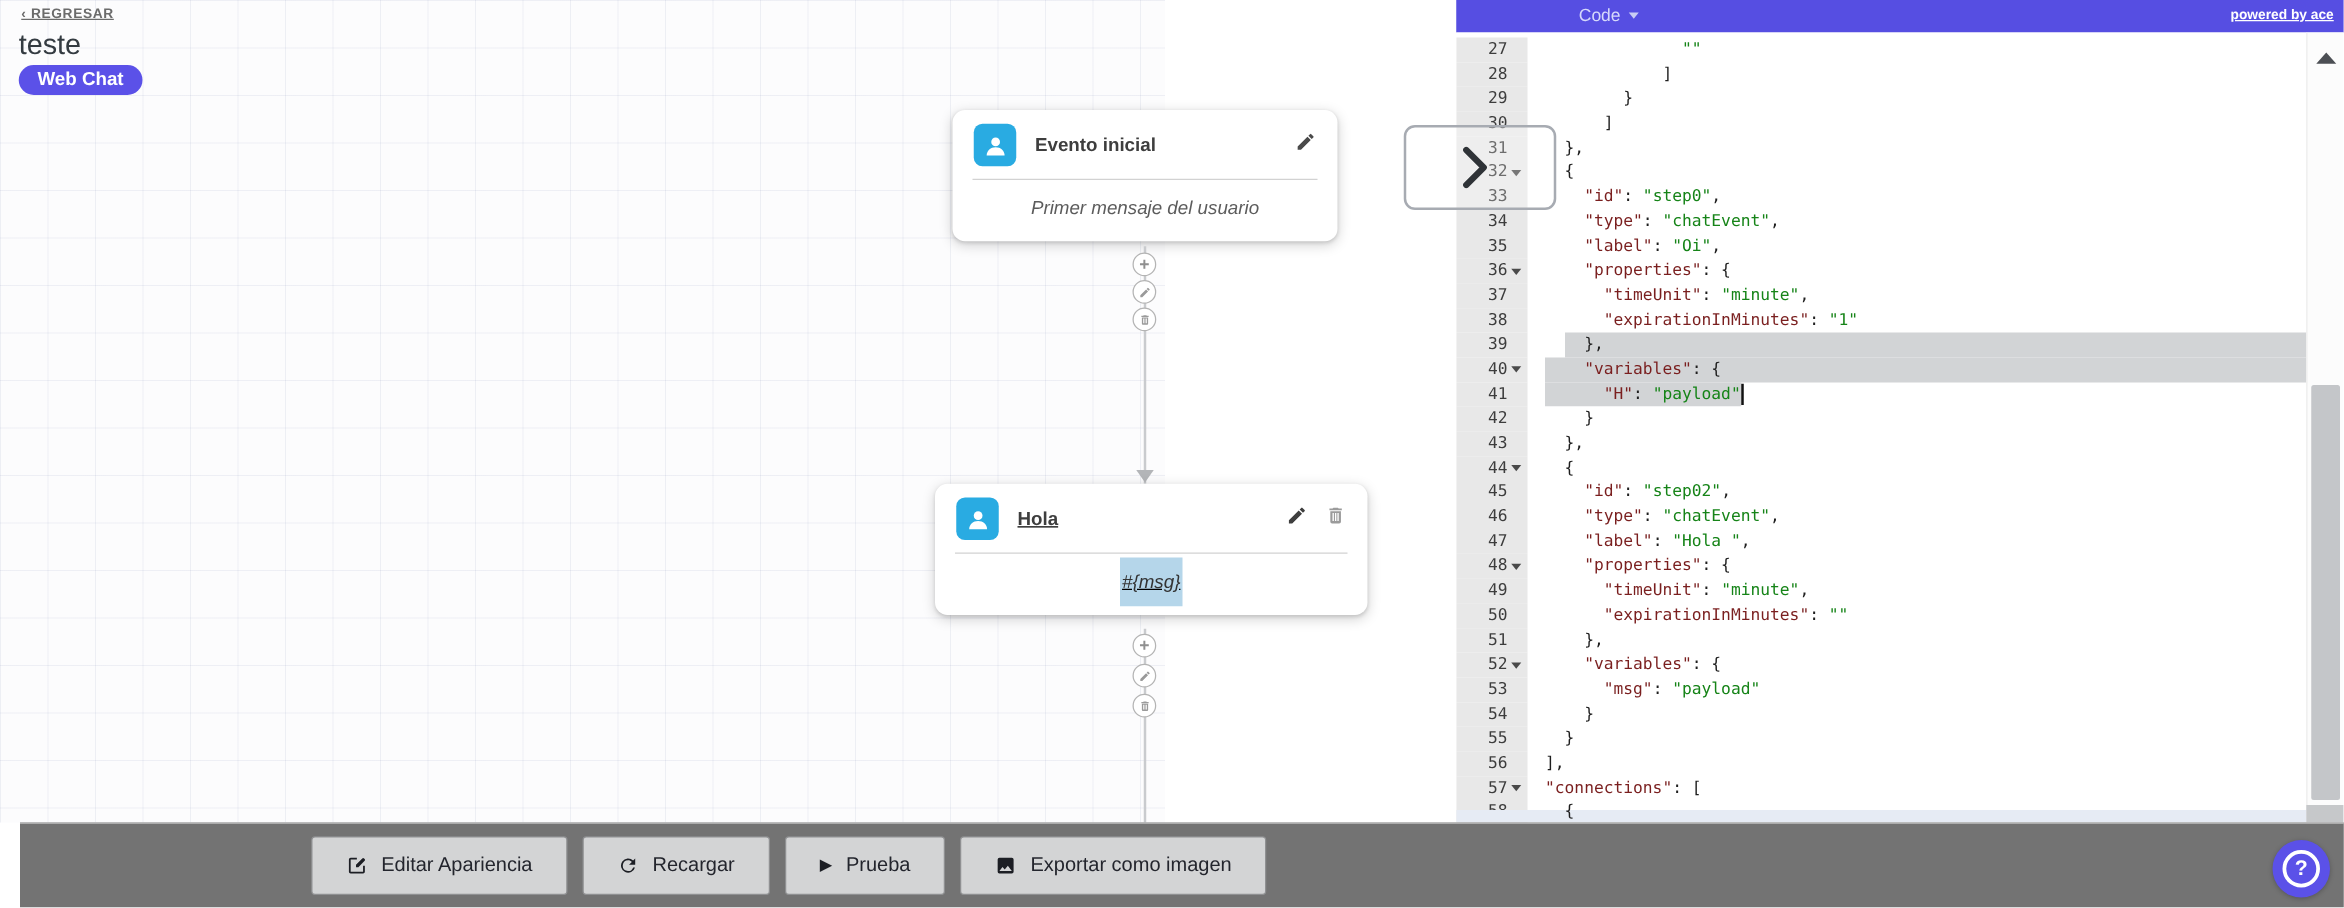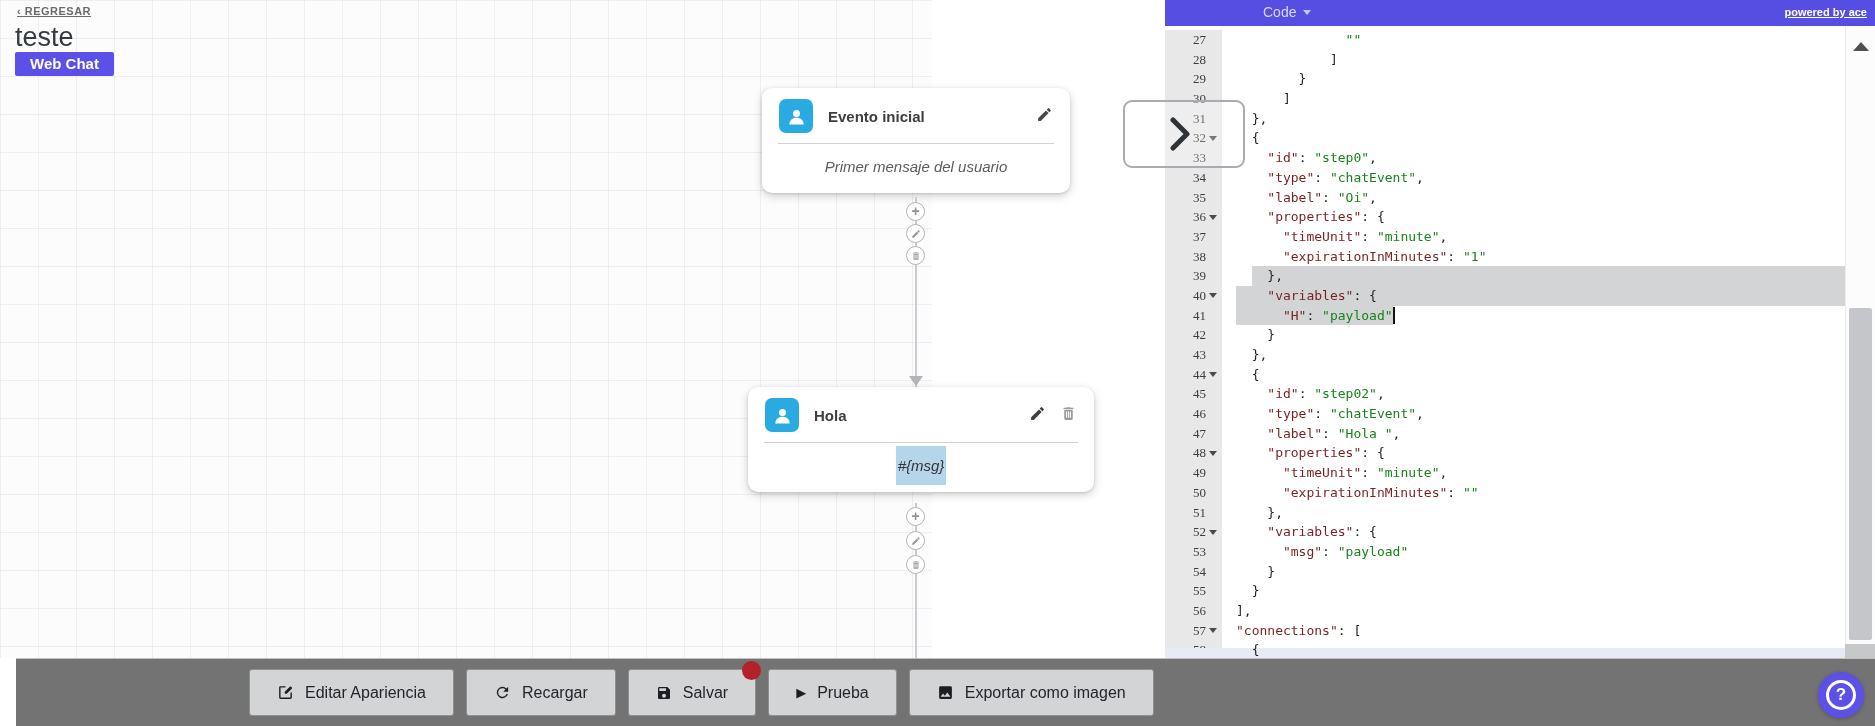--- a/index.html
+++ b/index.html
@@ -12,23 +12,23 @@
        font-family:"Liberation Sans",sans-serif;background:#fff;}
 
   
   .main{position:absolute;left:0;top:0;width:1875px;height:658px;}
   .canvas{position:absolute;left:0;top:0;width:932px;height:658px;background-color:#fcfcfd;
     background-image:linear-gradient(to right,rgba(110,125,170,.10) 1px,transparent 1px),
                      linear-gradient(to bottom,rgba(110,125,170,.10) 1px,transparent 1px);
     background-size:38px 38px;}
   .back{position:absolute;left:17px;top:5px;font-size:11px;font-weight:bold;color:#6b6b6b;
         letter-spacing:.5px;text-decoration:underline;cursor:pointer;}
-  .flow-title{position:absolute;left:15px;top:22px;font-size:27px;color:#343b41;}
+  .flow-title{position:absolute;left:15px;top:22px;font-size:23px;color:#343b41;}
   .badge{position:absolute;left:15px;top:52px;background:var(--accent);color:#fff;
-         font-size:15px;font-weight:bold;padding:3px 15px 4px;border-radius:2px;}
+         font-size:15px;font-weight:bold;padding:3px 15px 4px;border-radius:12px;}
 
   
   .node{position:absolute;background:#fff;border-radius:10px;
         box-shadow:0 3px 10px rgba(0,0,0,.18),0 1px 3px rgba(0,0,0,.12);}
   .node-head{display:flex;align-items:center;gap:15px;padding:11px 17px 10px;}
   .node-ico{width:34px;height:34px;border-radius:7px;background:var(--node-icon);
             display:flex;align-items:center;justify-content:center;flex:none;}
   .node-title{font-size:15px;font-weight:bold;color:#3e3e3e;flex:1;}
   .node-actions{display:flex;gap:14px;align-items:center;}
   .node-actions svg{cursor:pointer;}
@@ -58,21 +58,21 @@
               color:#d6d9fb;font-size:14px;cursor:pointer;}
   .caret{width:0;height:0;border-left:4px solid transparent;border-right:4px solid transparent;
          border-top:5px solid #c9ccf4;}
   .powered{position:absolute;right:8px;top:6px;font-size:11px;font-weight:bold;color:#fff;
            text-decoration:underline;cursor:pointer;margin-left:30px;}
   .editor{position:absolute;left:0;top:26px;right:0;bottom:0;overflow:hidden;background:#fff;}
   .lines{position:absolute;left:0;top:4px;right:30px;}
   .cl{display:flex;height:19.7px;}
   .g{width:57px;flex:none;background:#e8e8e8;display:flex;justify-content:flex-end;align-items:center;
      padding-right:2px;font:13px/19.7px "DejaVu Sans Mono",monospace;color:#3d3d3d;}
-  .g .num{text-align:right;font-family:Liberation Serif, serif;}
+  .g .num{text-align:right;}
   .g .fold{width:14px;display:flex;justify-content:center;align-items:center;}
   .g .fold.has::after{content:"";width:0;height:0;border-left:4px solid transparent;
      border-right:4px solid transparent;border-top:5px solid #4a4a4a;display:block;}
   .c{flex:1;position:relative;font:13px/19.7px "DejaVu Sans Mono",monospace;white-space:pre;
      padding-left:14px;color:#1e1e1e;}
   .c .sel{position:absolute;top:0;bottom:0;background:var(--sel);}
   .c .tk{position:relative;z-index:1;}
   .tk.k{color:var(--code-key);}
   .tk.s{color:var(--code-string);}
   .c .cursor{position:absolute;top:1px;bottom:1px;width:2px;background:#111;z-index:2;}
@@ -142,21 +142,21 @@
           <path d="M3 17.25V21h3.75L17.81 9.94l-3.75-3.75L3 17.25zM20.71 7.04a1 1 0 0 0 0-1.41l-2.34-2.34a1 1 0 0 0-1.41 0l-1.83 1.83 3.75 3.75 1.83-1.83z"></path>
         </svg>
     </div>
     <div class="cbtn" style="left:906px;top:246px;">
       <svg width="10" height="10" viewBox="0 0 24 24" fill="#9a9a9a">
           <path d="M6 19a2 2 0 0 0 2 2h8a2 2 0 0 0 2-2V7H6v12zM8.5 9h1.5v9H8.5zM11.3 9h1.5v9h-1.5zM14 9h1.5v9H14zM19 4h-3.5l-1-1h-5l-1 1H5v2h14V4z"></path>
         </svg>
     </div>
     <div class="arrowhead" style="left:909px;top:376px;"></div>
 
-    <div class="node" style="left:748px;top:387px;width:346px;">
+    <div class="node" style="left:748px;top:387px;width:346px;text-decoration:underline;">
       <div class="node-head">
         <div class="node-ico">
           <svg width="21" height="21" viewBox="0 0 24 24">
               <circle cx="12" cy="8.6" r="4" fill="#fff"></circle>
               <path d="M3.8 21c0-4.5 3.7-7.6 8.2-7.6s8.2 3.1 8.2 7.6z" fill="#fff"></path>
             </svg>
         </div>
         <div class="node-title">Hola</div>
         <div class="node-actions">
           <span>
@@ -451,27 +451,20 @@
         </svg>
       <span>Editar Apariencia</span>
     </button>
     <button class="tbtn">
       <svg width="17" height="17" viewBox="0 0 24 24" fill="#1c1e24">
           <path d="M17.65 6.35A8 8 0 1 0 19.73 14h-2.08A6 6 0 1 1 12 6c1.66 0 3.14.69 4.22 1.78L13 11h7V4l-2.35 2.35z"></path>
         </svg>
       <span>Recargar</span>
     </button>
     <button class="tbtn">
-      <svg width="16" height="16" viewBox="0 0 24 24" fill="#1c1e24">
-          <path d="M17 3H5a2 2 0 0 0-2 2v14a2 2 0 0 0 2 2h14a2 2 0 0 0 2-2V7l-4-4zm-5 16a3 3 0 1 1 0-6 3 3 0 0 1 0 6zm3-10H5V5h10v4z"></path>
-        </svg>
-      <span>Salvar</span>
-      <span class="dot"></span>
-    </button>
-    <button class="tbtn">
       <span class="play-glyph">▶</span>
       <span>Prueba</span>
     </button>
     <button class="tbtn">
       <svg width="17" height="17" viewBox="0 0 24 24" fill="#1c1e24">
           <path d="M21 19V5a2 2 0 0 0-2-2H5a2 2 0 0 0-2 2v14a2 2 0 0 0 2 2h14a2 2 0 0 0 2-2zM8.5 13.5l2.5 3 3.5-4.5 4.5 6H5l3.5-4.5z"></path>
         </svg>
       <span>Exportar como imagen</span>
     </button>
   </div>

